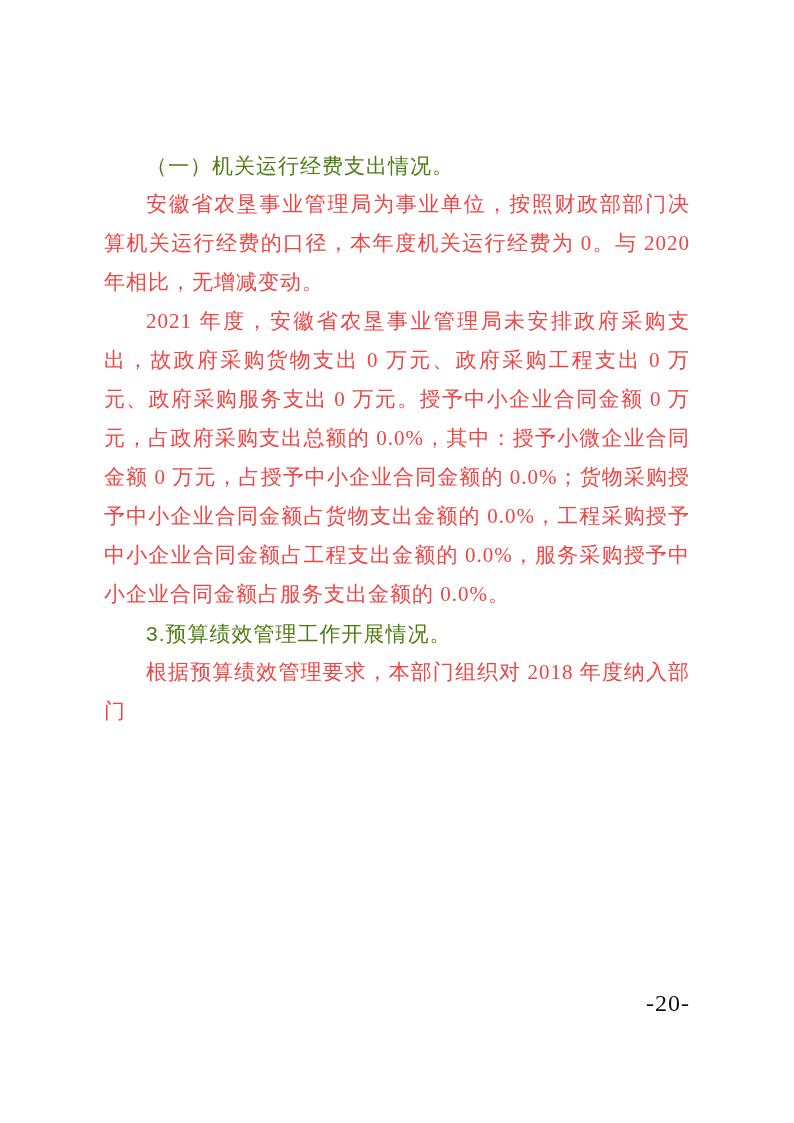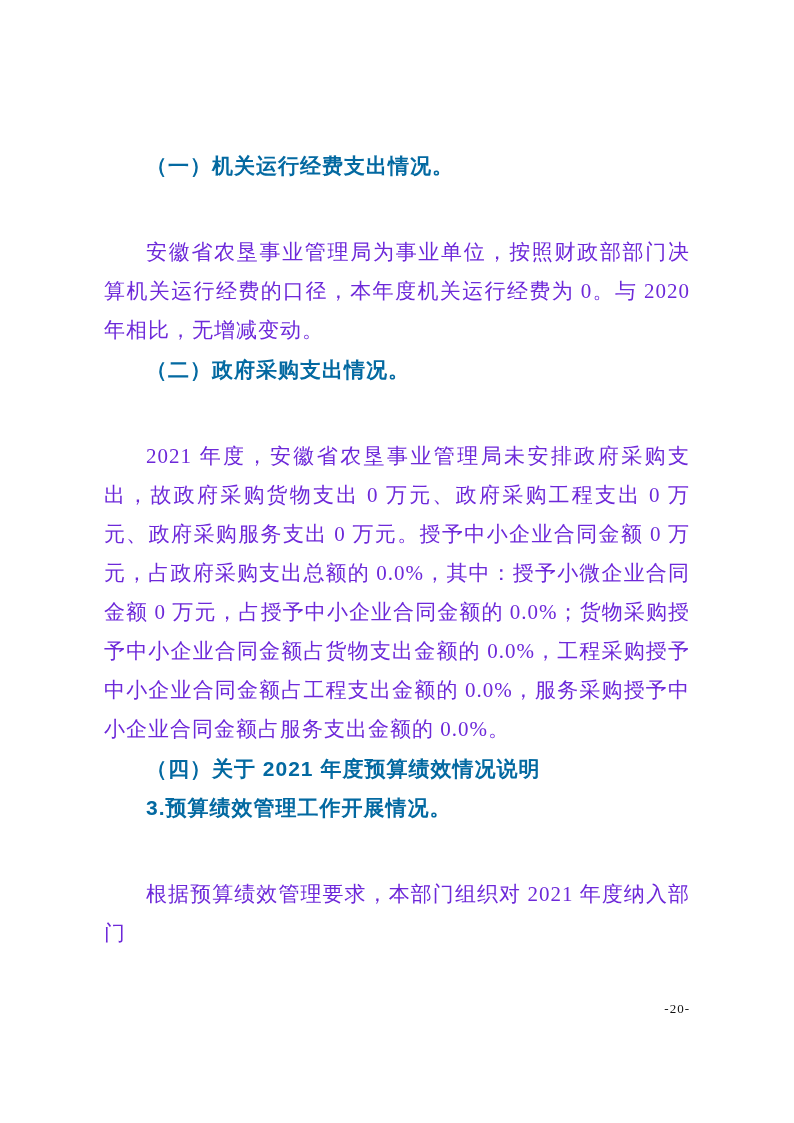--- a/index.html
+++ b/index.html
@@ -24,51 +24,48 @@
   .content p,
   .content .h {
     margin: 0;
     font-size: 21px;
     line-height: 39px;
     text-indent: 2em;
     letter-spacing: 1px;
   }
   .content p {
     font-family: "Liberation Serif", "DejaVu Serif", serif;
-    color: #6d28d9;
+    color: #ef4444;
     text-align: justify;
-    margin-top: 48px;
   }
   .content .h {
     font-family: "Liberation Sans", "DejaVu Sans", sans-serif;
-    font-weight: bold;
-    color: #0369a1;
+    font-weight: normal;
+    color: #4d7c0f;
   }
   .page-number {
     position: absolute;
     right: 104px;
     bottom: 106px;
     font-family: "Liberation Serif", "DejaVu Serif", serif;
-    font-size: 13px;
+    font-size: 24px;
     letter-spacing: 1px;
     color: #111111;
     margin-top: 28px;
   }
 </style>
 </head>
 <body>
 
 <div class="page">
   <div class="content">
     <h3 class="h">（一）机关运行经费支出情况。</h3>
     <p>安徽省农垦事业管理局为事业单位，按照财政部部门决算机关运行经费的口径，本年度机关运行经费为 0。与 2020 年相比，无增减变动。</p>
 
-    <h3 class="h">（二）政府采购支出情况。</h3>
     <p>2021 年度，安徽省农垦事业管理局未安排政府采购支出，故政府采购货物支出 0 万元、政府采购工程支出 0 万元、政府采购服务支出 0 万元。授予中小企业合同金额 0 万元，占政府采购支出总额的 0.0%，其中：授予小微企业合同金额 0 万元，占授予中小企业合同金额的 0.0%；货物采购授予中小企业合同金额占货物支出金额的 0.0%，工程采购授予中小企业合同金额占工程支出金额的 0.0%，服务采购授予中小企业合同金额占服务支出金额的 0.0%。</p>
 
 
-    <h3 class="h">（四）关于 2021 年度预算绩效情况说明</h3>
     <h3 class="h">3.预算绩效管理工作开展情况。</h3>
-    <p>根据预算绩效管理要求，本部门组织对 2021 年度纳入部门</p>
+    <p>根据预算绩效管理要求，本部门组织对 2018 年度纳入部门</p>
   </div>
 
   <div class="page-number">-20-</div>
 </div>
 
 </body></html>

